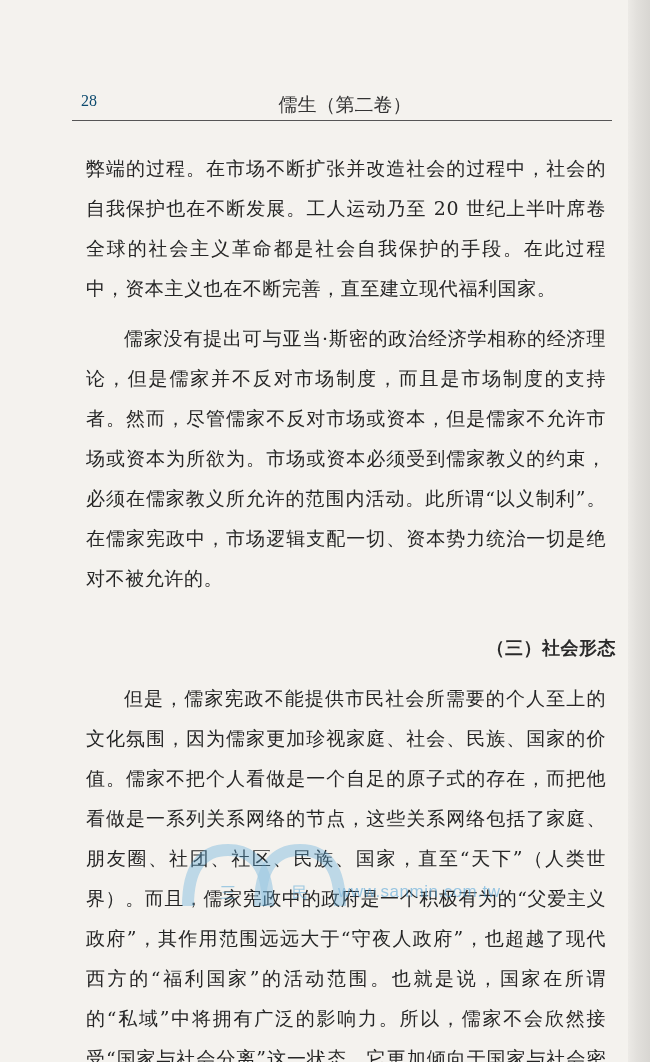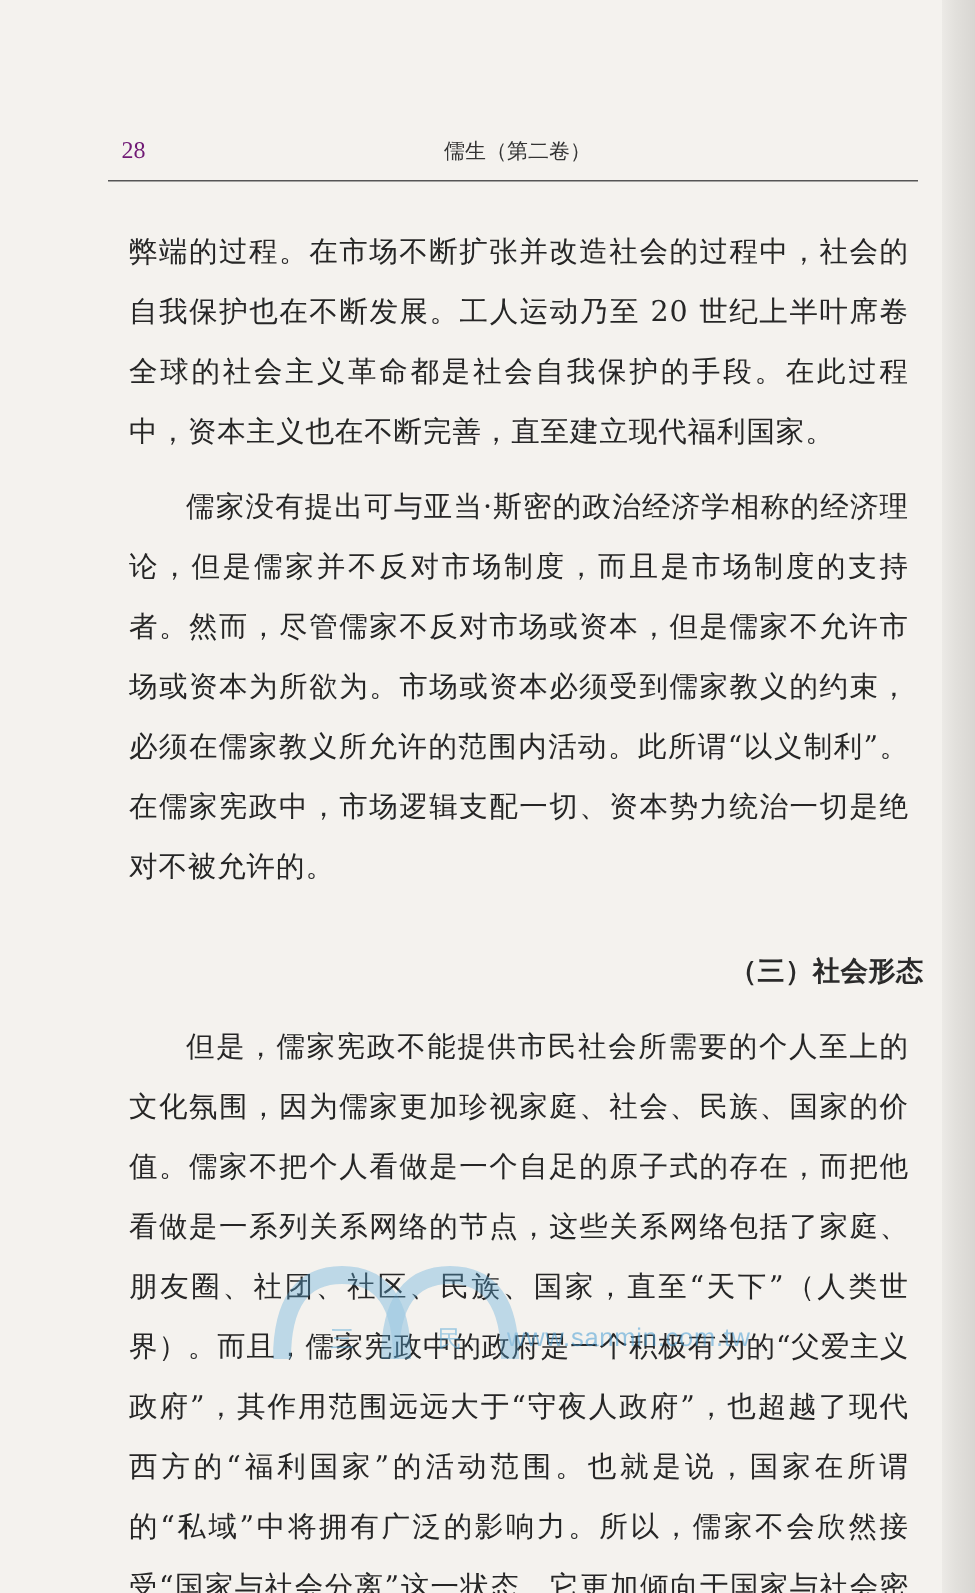--- a/index.html
+++ b/index.html
@@ -29,29 +29,29 @@
       left: 78px;
       width: 534px;
       height: 24px;
     }
     .page-number {
       position: absolute;
       left: 3px;
       top: 0;
       font-family: "Liberation Serif", serif;
       font-size: 16px;
-      color: #701a75;
+      color: #0c4a6e;
     }
     .running-title {
       position: absolute;
       left: 0;
       right: 0;
       top: 0;
       text-align: center;
-      font-size: 14px;
+      font-size: 19px;
       color: #333;
     }
     .header-rule {
       position: absolute;
       top: 120px;
       left: 72px;
       width: 540px;
       height: 0;
       border-top: 1.5px solid #555;
     }

